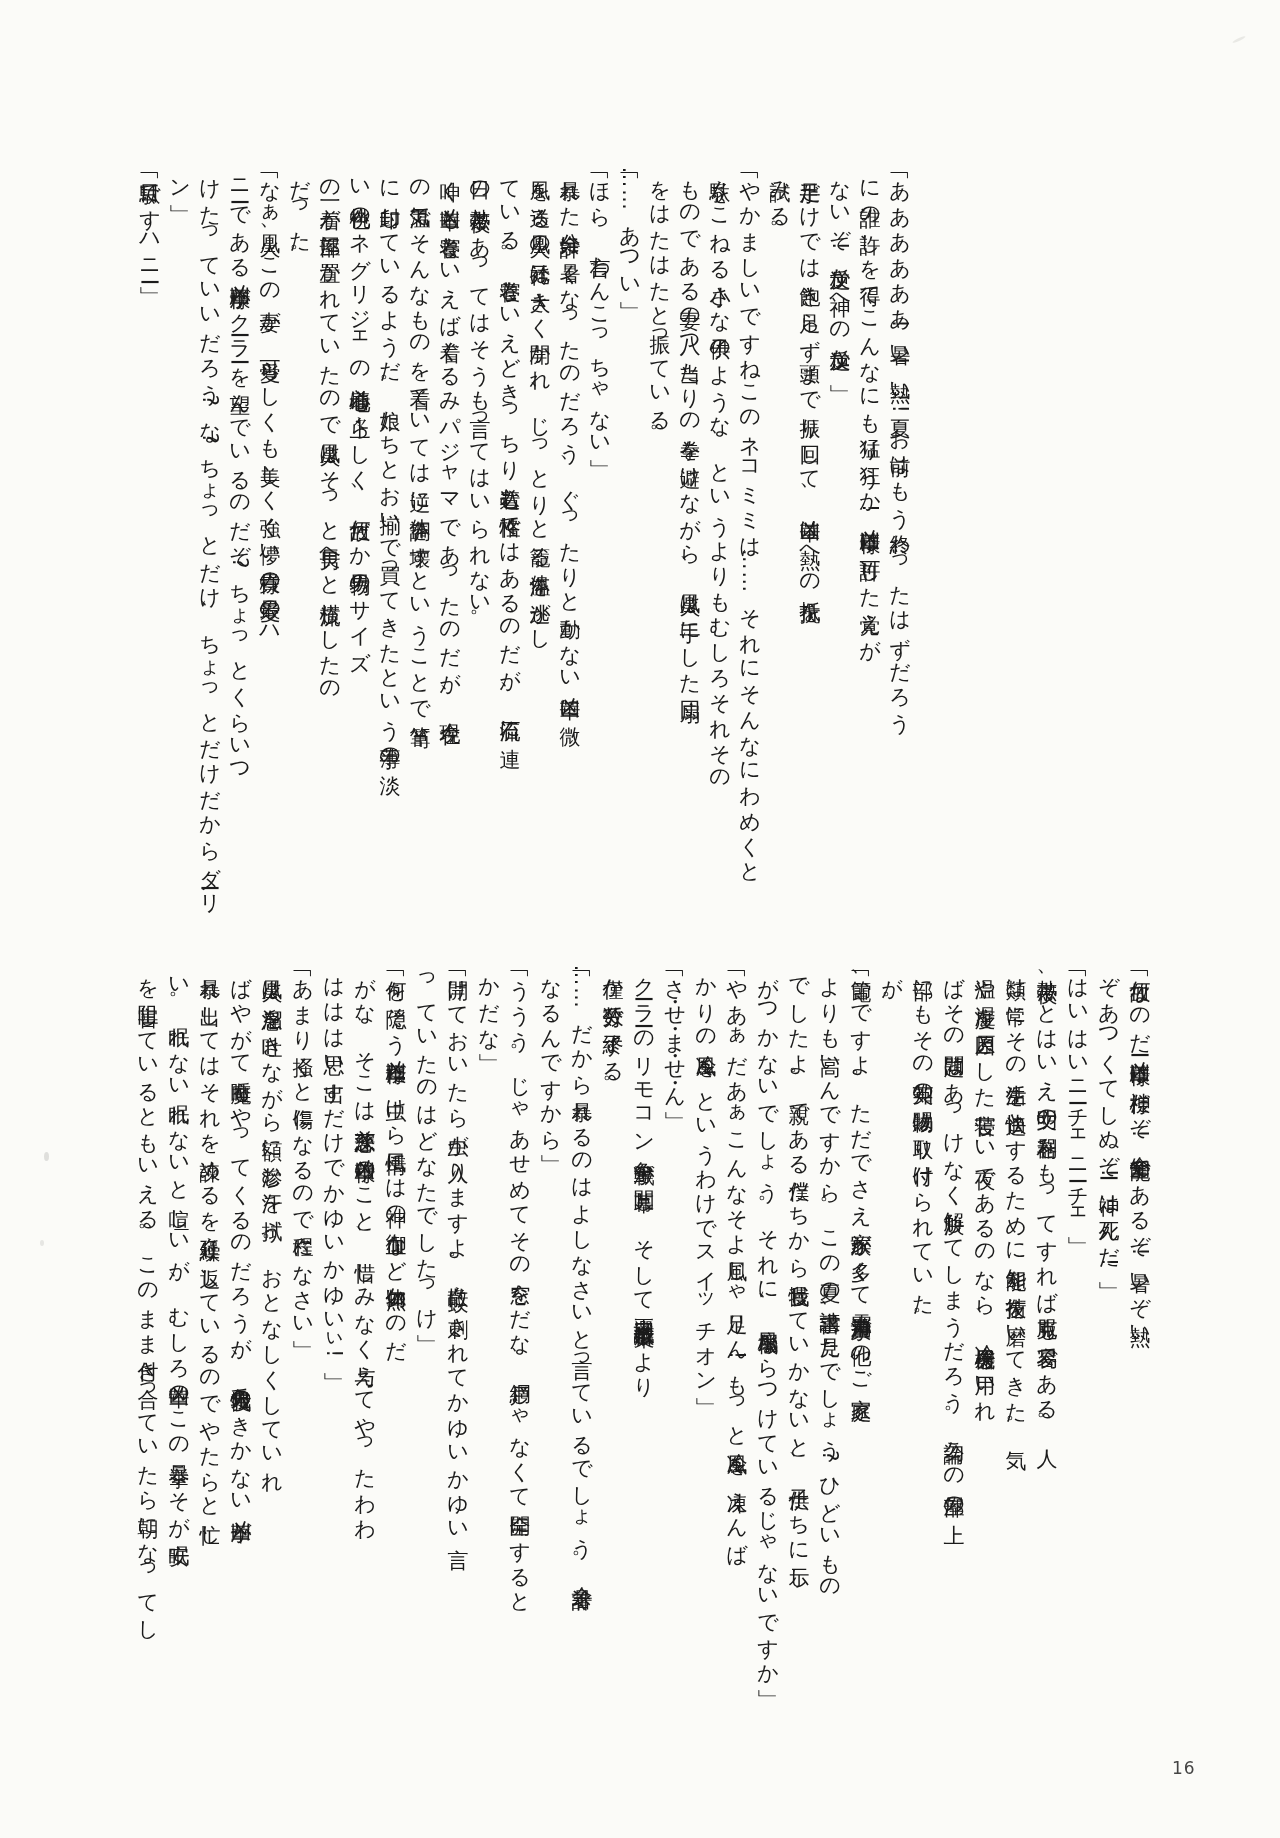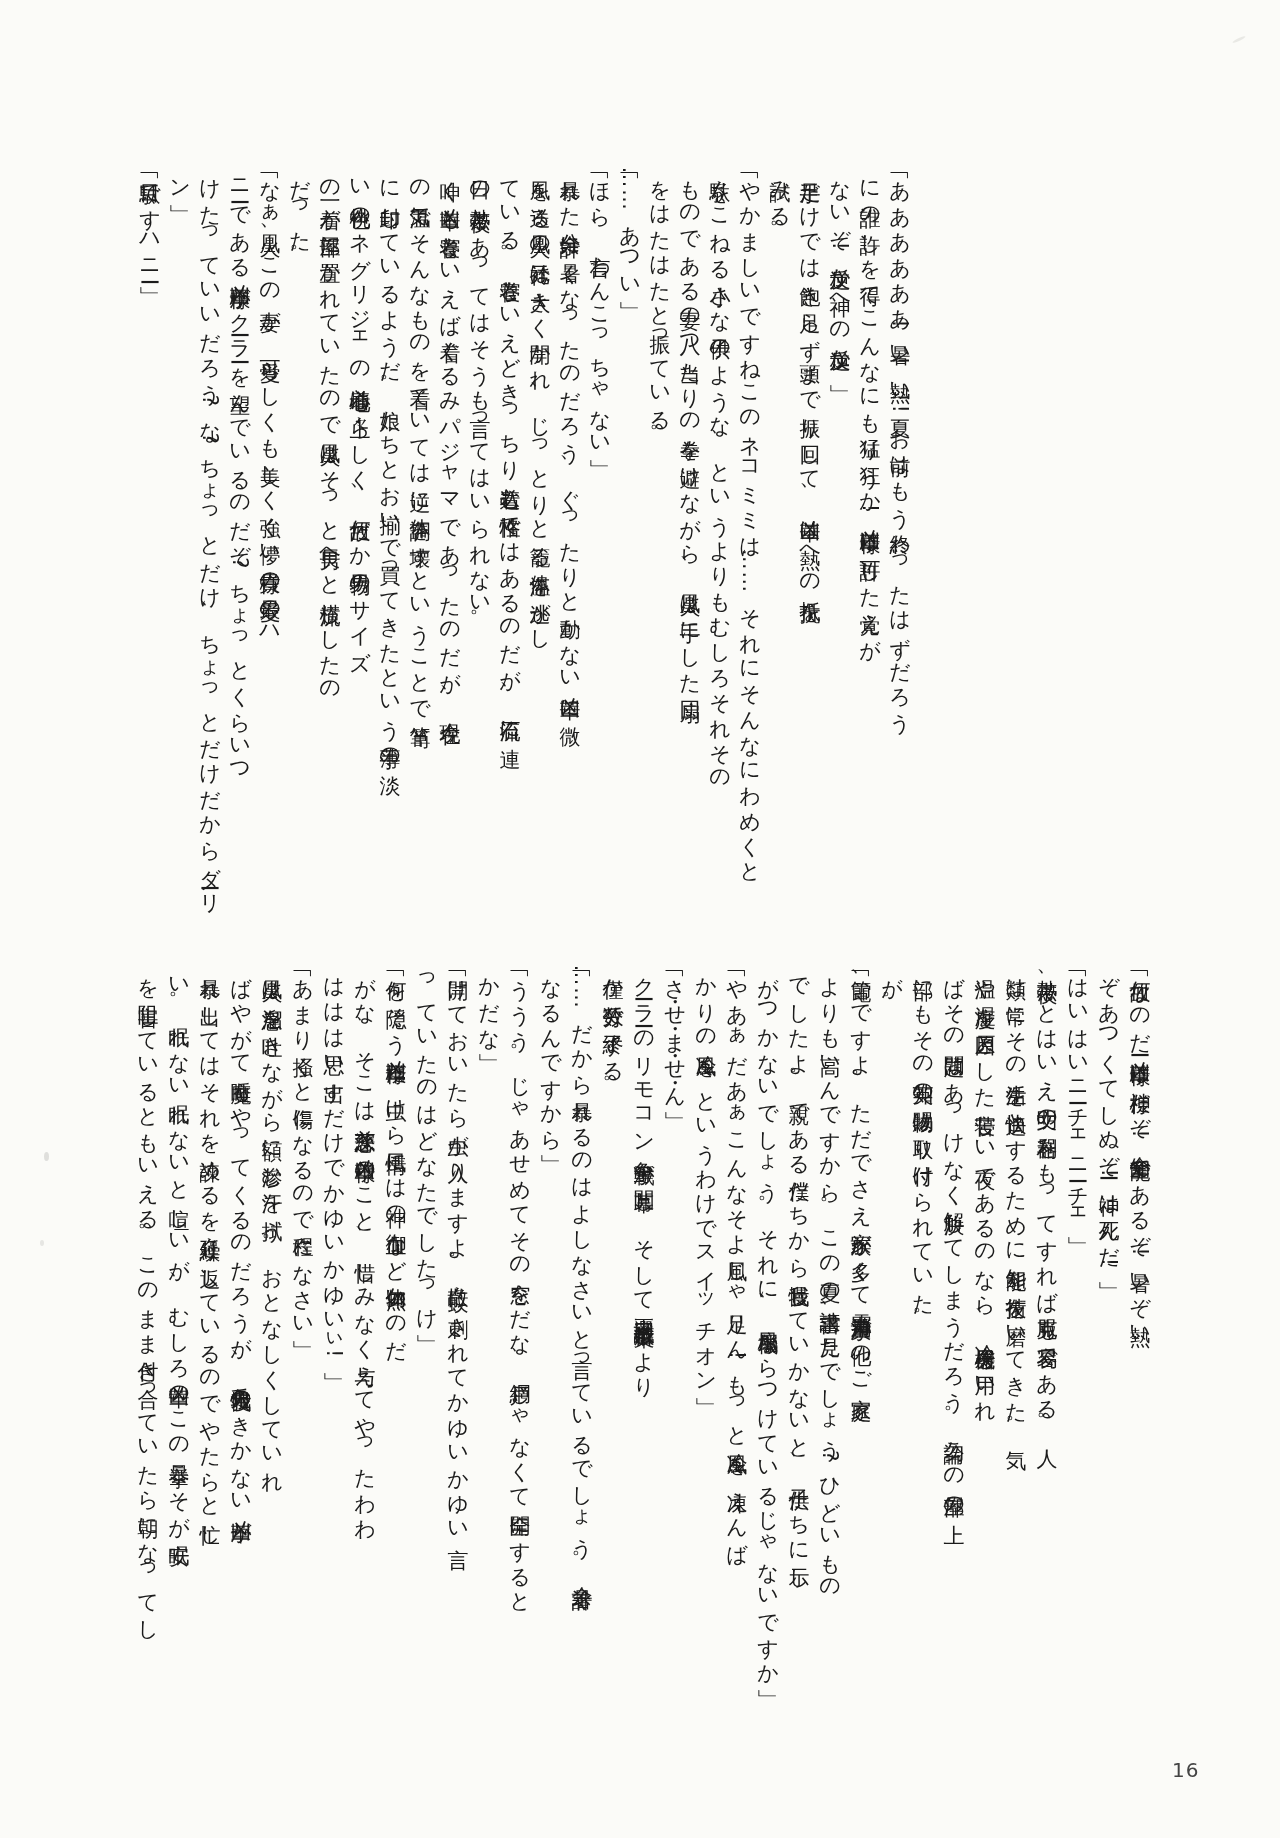--- a/index.html
+++ b/index.html
@@ -44,21 +44,21 @@
     height: 705px;
   }
   #bottom-block .tcol {
     width: 31px;
     line-height: 31px;
   }
   .page-number {
     position: absolute;
     top: 1758px;
     left: 1172px;
-    font-size: 20px;
+    font-size: 17px;
     color: #444;
     letter-spacing: 1px;
     font-family: "DejaVu Sans", sans-serif;
     text-align: right;
   }
   
   .speck {
     position: absolute;
     background: #c9c9c4;
     border-radius: 50%;

